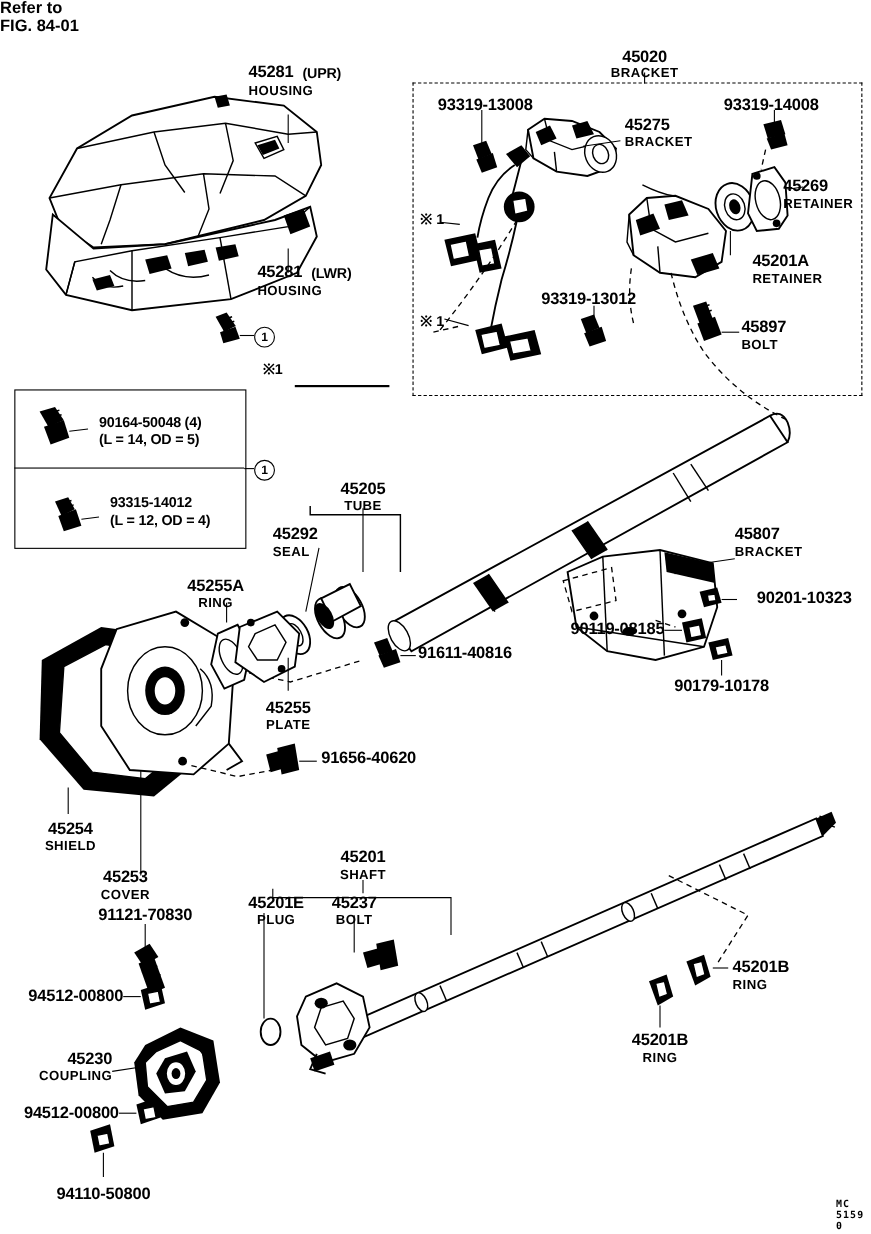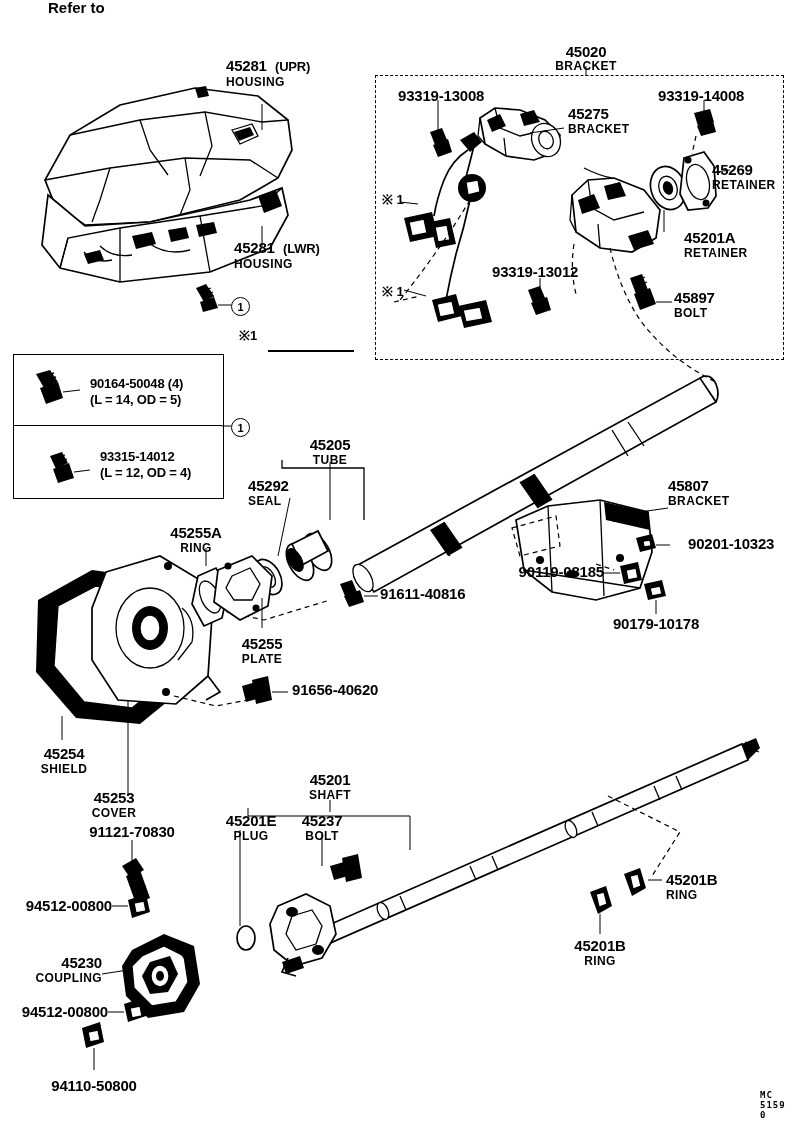--- a/index.html
+++ b/index.html
@@ -348,21 +348,22 @@
   <div class="legdiv" style="left:13px;top:425px;width:209px;"></div>
   <div class="circnum" style="left:231px;top:418px;">1</div>
   <div class="circnum" style="left:231px;top:297px;">1</div>
 
   <div class="lbl leg" style="left:80px;top:377px;">90164-50048 (4)</div>
   <div class="lbl leg" style="left:80px;top:393px;">(L = 14, OD = 5)</div>
   <div class="lbl leg" style="left:90px;top:450px;">93315-14012</div>
   <div class="lbl leg" style="left:90px;top:466px;">(L = 12, OD = 4)</div>
 
   <div class="star" style="left:239px;top:326px;">※1</div>
-  <div class="refer" style="left:268px;top:313px;padding-left:48px;">Refer to</div>
+  <div class="refer" style="left:268px;top:313px;">Refer to</div>
+  <div class="refer" style="left:268px;top:331px;">FIG. 84-01</div>
   <div class="ul" style="left:268px;top:350px;width:86px;"></div>
 
   <div class="lbl num c" style="left:586px;top:44px;">45020</div>
   <div class="lbl nm c" style="left:586px;top:60px;">BRACKET</div>
 
   <div class="lbl num" style="left:226px;top:58px;">45281</div>
   <div class="lbl small" style="left:275px;top:60px;">(UPR)</div>
   <div class="lbl nm" style="left:226px;top:76px;">HOUSING</div>
 
   <div class="lbl num" style="left:234px;top:240px;">45281</div>

